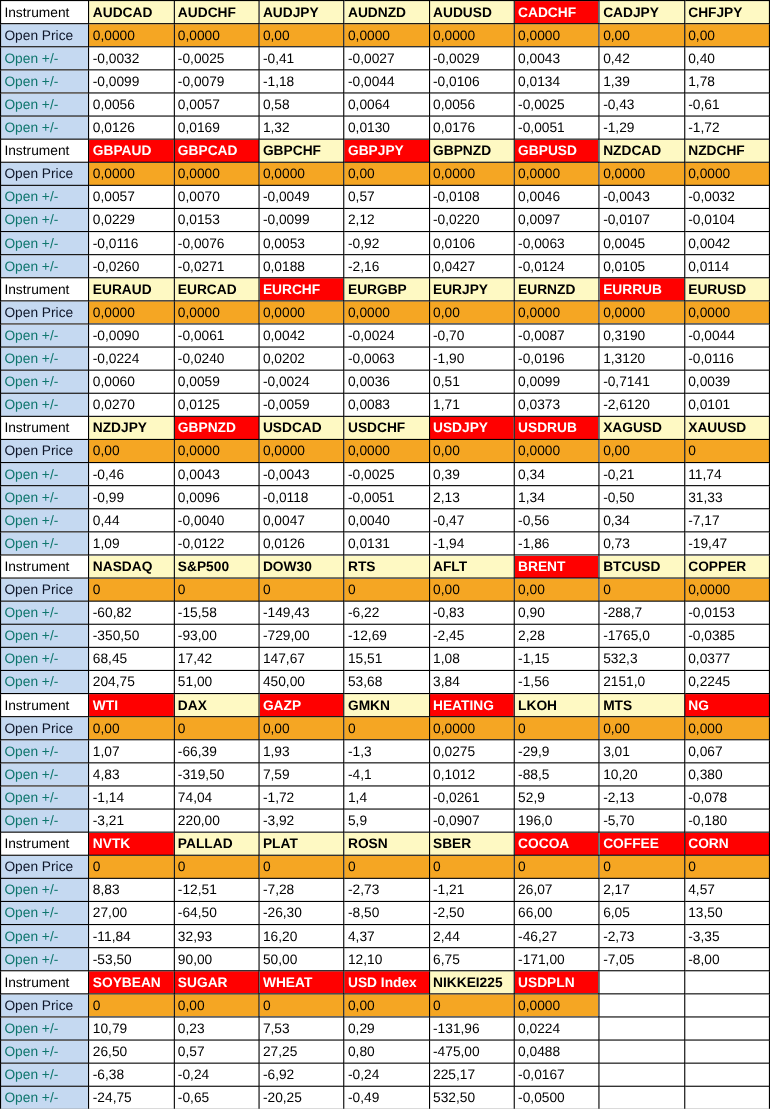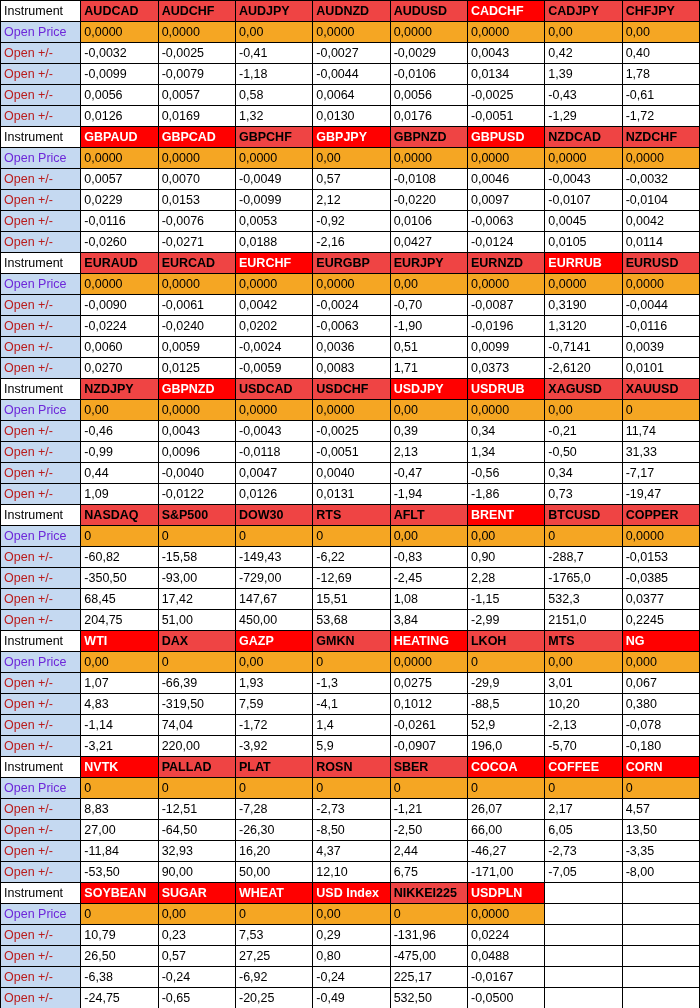--- a/index.html
+++ b/index.html
@@ -34,29 +34,29 @@
   col.cx { width: 77px; }
 
   
   .lbl-instrument {
     background: #ffffff;
     color: #000000;
     font-weight: normal;
   }
   .lbl-open {
     background: #c5d9f1;
-    color: #6d28d9;
+    color: #0f172a;
     font-weight: normal;
   }
   .lbl-plus {
     background: #c5d9f1;
-    color: #b91c1c;
+    color: #0f766e;
   }
   .hdr-green {
-    background: #ef4444;
+    background: #fef9c3;
     color: #000000;
     font-weight: bold;
   }
   .hdr-red {
     background: #ff0000;
     color: #ffffff;
     font-weight: bold;
     margin-left: 37px;
   }
   .val-orange {
@@ -404,21 +404,21 @@
           <td class="val-plain">532,3</td>
           <td class="val-plain">0,0377</td>
         </tr>
         <tr>
           <td class="lbl-plus">Open +/-</td>
           <td class="val-plain">204,75</td>
           <td class="val-plain">51,00</td>
           <td class="val-plain">450,00</td>
           <td class="val-plain">53,68</td>
           <td class="val-plain">3,84</td>
-          <td class="val-plain">-2,99</td>
+          <td class="val-plain">-1,56</td>
           <td class="val-plain">2151,0</td>
           <td class="val-plain">0,2245</td>
         </tr>
         <tr>
           <td class="lbl-instrument">Instrument</td>
           <td class="hdr-red">WTI</td>
           <td class="hdr-green">DAX</td>
           <td class="hdr-red">GAZP</td>
           <td class="hdr-green">GMKN</td>
           <td class="hdr-red">HEATING</td>

